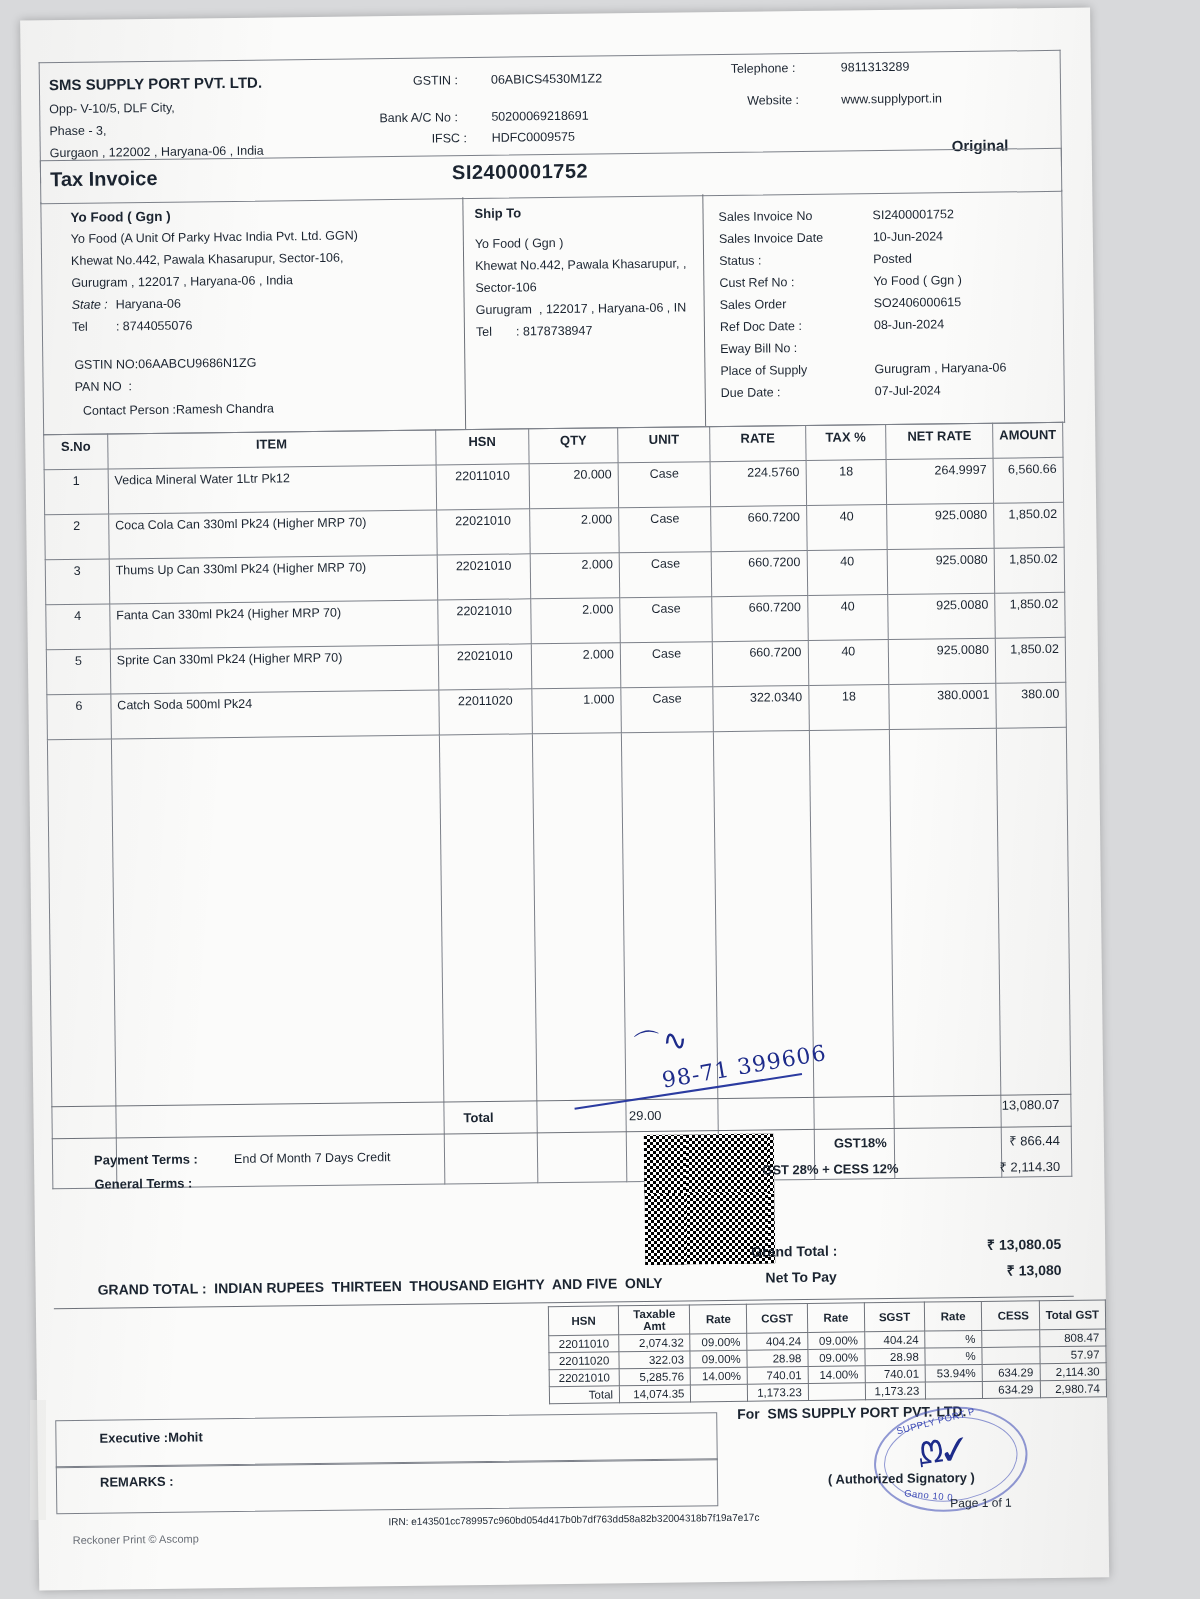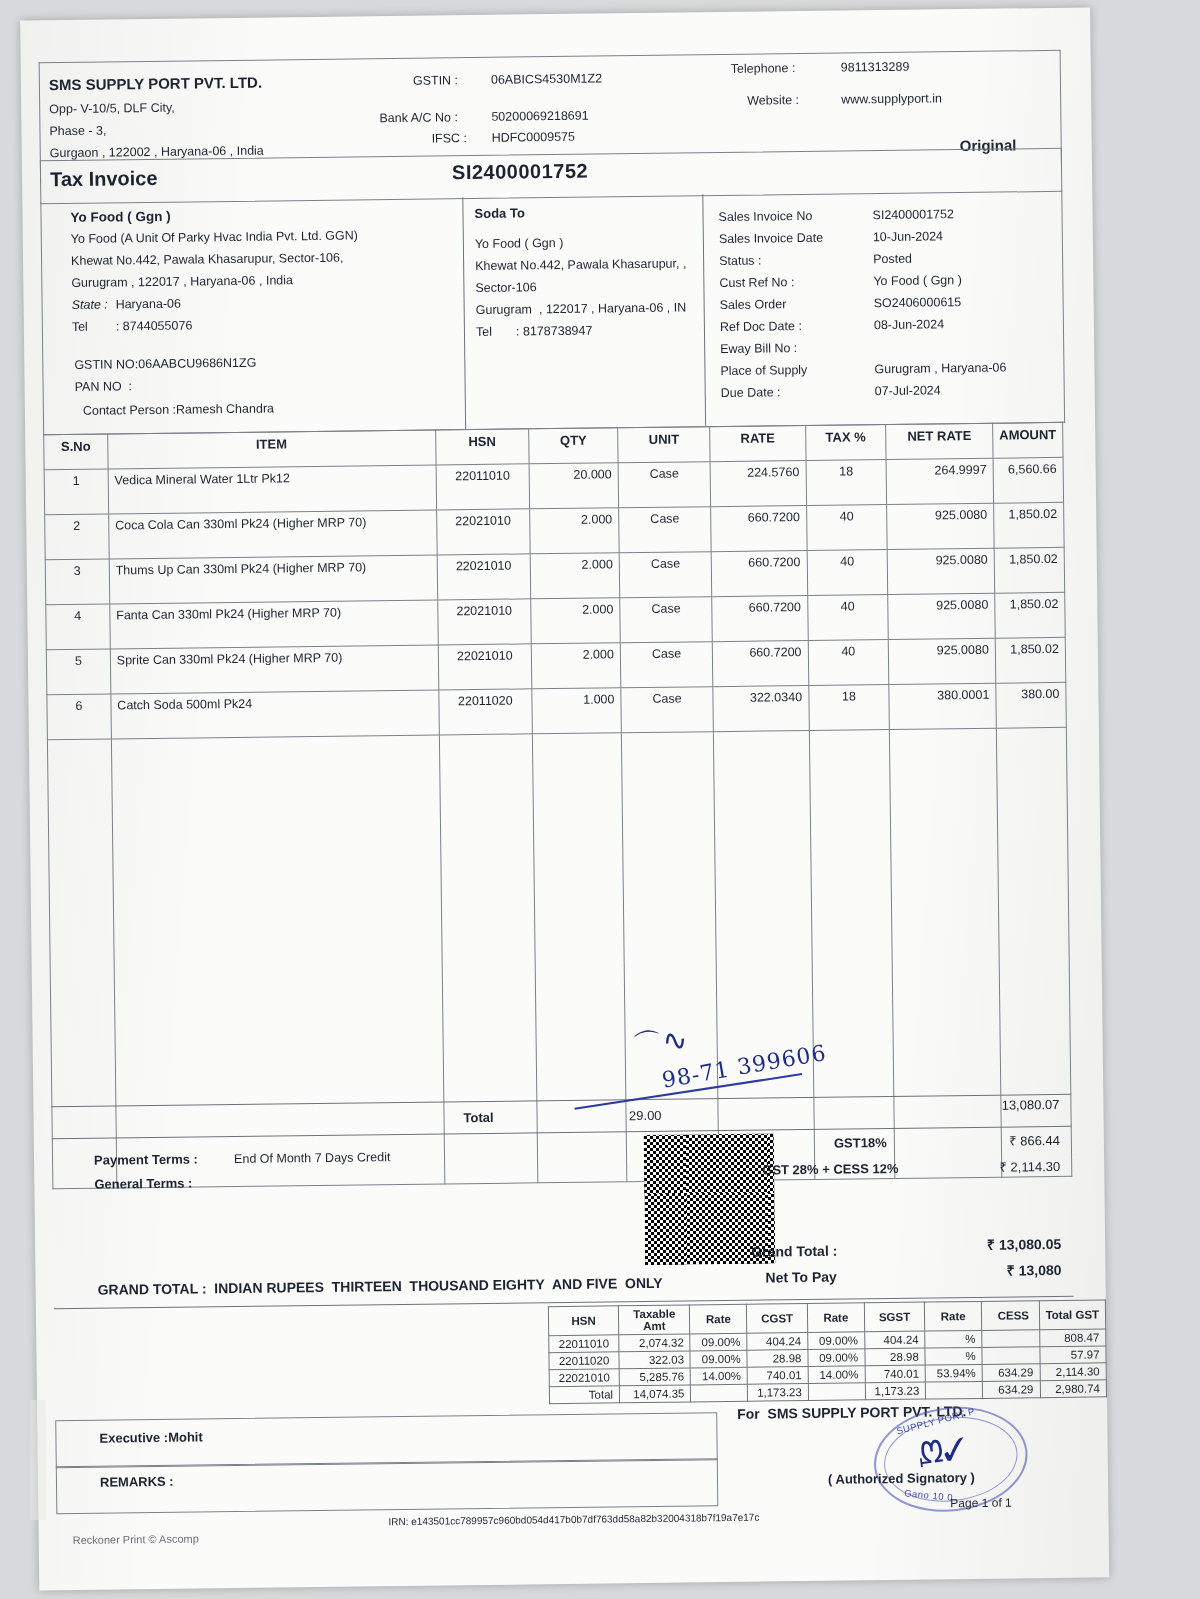--- a/index.html
+++ b/index.html
@@ -88,21 +88,21 @@
   <div class="t" style="left:358px;top:95px;">Bank A/C No :</div>
   <div class="t" style="left:470px;top:95px;">50200069218691</div>
   <div class="t" style="left:410px;top:116px;">IFSC :</div>
   <div class="t" style="left:470px;top:116px;">HDFC0009575</div>
 
   <div class="t" style="left:710px;top:50px;">Telephone :</div>
   <div class="t" style="left:820px;top:50px;">9811313289</div>
   <div class="t" style="left:726px;top:82px;">Website :</div>
   <div class="t" style="left:820px;top:82px;">www.supplyport.in</div>
 
-  <div class="t b md" style="left:930px;top:128px;margin-left:8px;">Original</div>
+  <div class="t b md" style="left:930px;top:128px;">Original</div>
 
   <div id="titlebar" class="box" style="border-left:1px solid #7c8089;border-right:1px solid #7c8089;"></div>
   <div class="t lg" style="left:28px;top:148px;">Tax Invoice</div>
   <div class="t lg" style="left:430px;top:146px;letter-spacing:.5px;">SI2400001752</div>
 
   <div class="box" id="partybox"></div>
   <div class="ln vl" style="left:440px;top:182px;height:232px;"></div>
   <div class="ln vl" style="left:680px;top:182px;height:232px;"></div>
 
   <div class="t b" style="left:48px;top:190px;font-size:13.5px;">Yo Food ( Ggn )</div>
@@ -110,21 +110,21 @@
   <div class="t" style="left:48px;top:234px;">Khewat No.442, Pawala Khasarupur, Sector-106,</div>
   <div class="t" style="left:48px;top:256px;">Gurugram , 122017 , Haryana-06 , India</div>
   <div class="t" style="left:48px;top:278px;font-style:italic;">State :</div>
   <div class="t" style="left:92px;top:278px;">Haryana-06</div>
   <div class="t" style="left:48px;top:300px;">Tel</div>
   <div class="t" style="left:92px;top:300px;">: 8744055076</div>
   <div class="t" style="left:50px;top:338px;">GSTIN NO:06AABCU9686N1ZG</div>
   <div class="t" style="left:50px;top:360px;">PAN NO  :</div>
   <div class="t" style="left:58px;top:384px;">Contact Person :Ramesh Chandra</div>
 
-  <div class="t b" style="left:452px;top:192px;font-size:13px;">Soda To</div>
+  <div class="t b" style="left:452px;top:192px;font-size:13px;">Ship To</div>
   <div class="t" style="left:452px;top:222px;">Yo Food ( Ggn )</div>
   <div class="t" style="left:452px;top:244px;">Khewat No.442, Pawala Khasarupur, ,</div>
   <div class="t" style="left:452px;top:266px;">Sector-106</div>
   <div class="t" style="left:452px;top:288px;">Gurugram  , 122017 , Haryana-06 , IN</div>
   <div class="t" style="left:452px;top:310px;">Tel</div>
   <div class="t" style="left:492px;top:310px;">: 8178738947</div>
 
   <div id="metalist">
         <div class="t" style="left: 696px; top: 198px;">Sales Invoice No</div>
         <div class="t" style="left: 850px; top: 198px;">SI2400001752</div>

